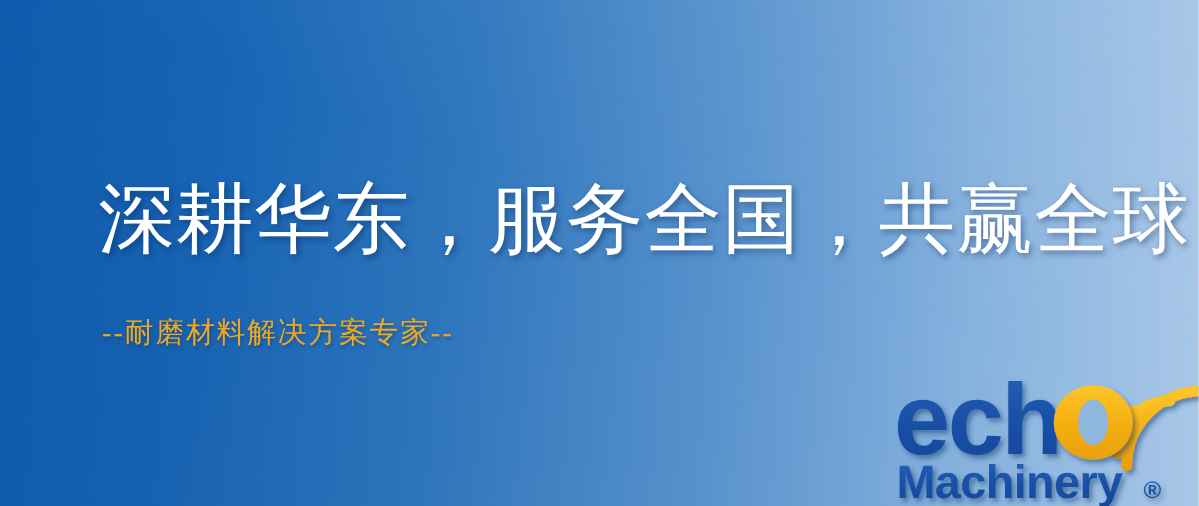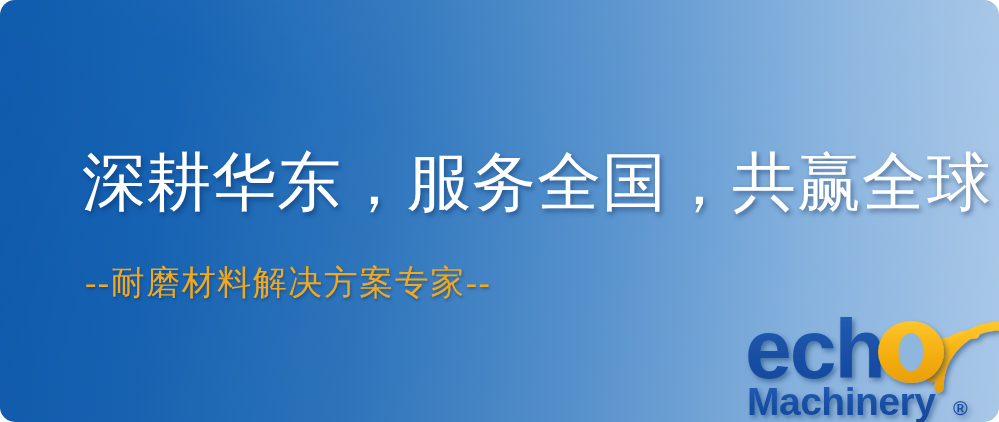--- a/index.html
+++ b/index.html
@@ -18,21 +18,20 @@
     width: 999px;
     height: 422px;
     overflow: hidden;
     background: linear-gradient(100deg,
                 #0f5bad 0%,
                 #1764b4 18%,
                 #2e76bd 38%,
                 #5893ce 60%,
                 #86b2de 80%,
                 #aac8e8 100%);
-    border-radius: 15px;
   }
 
   
   #banner::after {
     content: "";
     position: absolute;
     inset: 0;
     background: linear-gradient(200deg,
                 rgba(255,255,255,0.10) 0%,
                 rgba(255,255,255,0.00) 45%,
@@ -52,21 +51,21 @@
     white-space: nowrap;
     text-shadow: 2px 3px 5px rgba(0, 30, 80, 0.45);
     z-index: 3;
   }
 
   .subhead {
     position: absolute;
     left: 85px;
     top: 266px;
     font-family: "Liberation Serif", "DejaVu Serif", serif;
-    font-size: 34px;
+    font-size: 24px;
     line-height: 1;
     color: #f0a81e;
     letter-spacing: 1.5px;
     white-space: nowrap;
     text-shadow: 1px 2px 3px rgba(0, 30, 80, 0.35);
     z-index: 3;
   }
 
   
   .logo {

